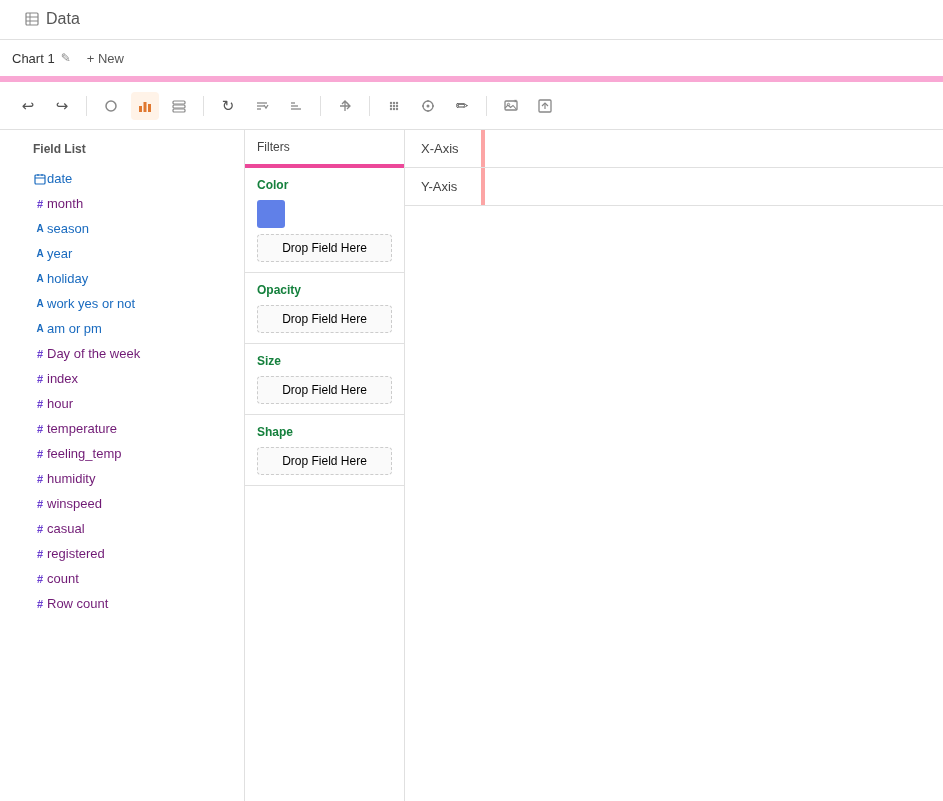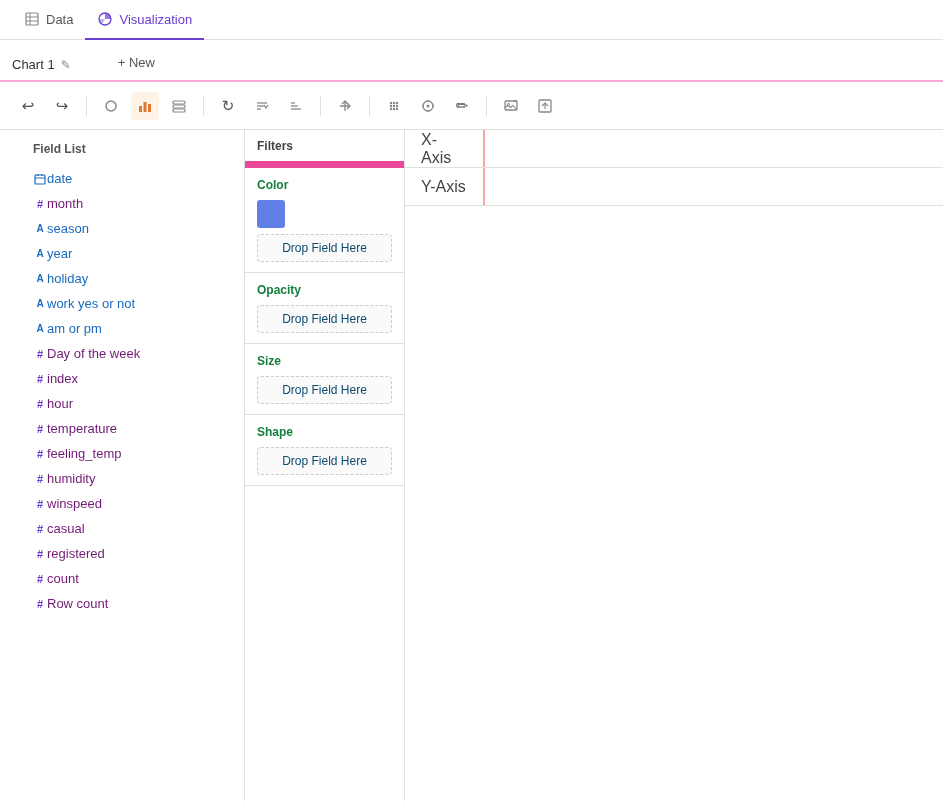--- a/index.html
+++ b/index.html
@@ -13,44 +13,44 @@
       padding: 0 12px;
       height: 40px;
     }
     .nav-tab {
       display: flex;
       align-items: center;
       gap: 6px;
       padding: 18px 12px;
       height: 40px;
       cursor: pointer;
-      font-size: 13px;
+      font-size: 16px;
       color: #555;
       border-bottom: 2px solid transparent;
       margin-bottom: -1px;
     }
     .nav-tab.active {
       color: #6a3fd0;
       border-bottom: 2px solid #6a3fd0;
       font-weight: 500;
     }
     .nav-tab-icon {
       width: 16px;
       height: 16px;
       display: inline-flex;
       align-items: center;
       justify-content: center;
     }
 
     
     .chart-bar {
       display: flex;
-      align-items: flex-end;
+      align-items: center;
       padding: 8px 12px;
-      border-bottom: 2px solid #f9a8d4;
+      border-bottom: 6px solid #f9a8d4;
       gap: 8px;
       height: 42px;
     }
     .chart-tab {
       display: flex;
       align-items: center;
       gap: 6px;
       font-size: 13px;
       color: #333;
       cursor: pointer;
@@ -62,21 +62,20 @@
       cursor: pointer;
     }
     .new-btn {
       display: flex;
       align-items: center;
       gap: 4px;
       color: #555;
       cursor: pointer;
       font-size: 13px;
       padding: 2px 8px;
-      margin-left: 31px;
     }
 
     
     .toolbar {
       display: flex;
       align-items: center;
       gap: 6px;
       padding: 8px 14px;
       border-bottom: 1px solid #e0e0e0;
       height: 48px;
@@ -163,21 +162,21 @@
       font-size: 12px;
       font-weight: 600;
       color: #15803d;
       margin-bottom: 8px;
     }
     .drop-zone {
       border: 1px dashed #ccc;
       border-radius: 4px;
       padding: 6px 10px;
       font-size: 12px;
-      color: #0c4a6e;
+      color: #000000;
       text-align: center;
       background: #fafafa;
     }
     .color-swatch {
       width: 28px;
       height: 28px;
       border-radius: 3px;
       display: inline-block;
     }
 
@@ -188,71 +187,61 @@
     }
     .axis-row {
       display: flex;
       align-items: center;
       border-bottom: 1px solid #e0e0e0;
       height: 38px;
     }
     .axis-label {
       width: 80px;
       padding: 0 16px;
-      font-size: 16px;
+      font-size: 13px;
       color: #444;
       font-weight: 500;
-      border-right: 2px solid #fca5a5;
+      border-right: 4px solid #fca5a5;
       height: 100%;
       display: flex;
       align-items: center;
       flex-shrink: 0;
     }
     .axis-drop-area {
       flex: 1;
       height: 100%;
     }
 
     
     .filters-header {
       padding: 10px 12px;
       font-size: 12px;
-      font-weight: 700;
+      font-weight: 400;
       color: #444;
-      border-bottom: 7px solid #ec4899;
+      border-bottom: 4px solid #ec4899;
       height: 38px;
       display: flex;
       align-items: center;
     }
   </style>
 </head>
 <body>
 
 <div class="top-nav">
   <div class="nav-tab">
     <span class="nav-tab-icon">
       <svg width="14" height="14" viewBox="0 0 14 14" fill="none">
         <rect x="1" y="1" width="12" height="12" rx="1" stroke="#888" stroke-width="1.2" fill="none"></rect>
         <line x1="1" y1="5" x2="13" y2="5" stroke="#888" stroke-width="1"></line>
         <line x1="1" y1="9" x2="13" y2="9" stroke="#888" stroke-width="1"></line>
         <line x1="5" y1="1" x2="5" y2="13" stroke="#888" stroke-width="1"></line>
       </svg>
     </span>
     <span>Data</span>
   </div>
-  <div class="nav-tab active">
-    <span class="nav-tab-icon">
-      <svg width="14" height="14" viewBox="0 0 14 14" fill="none">
-        <circle cx="7" cy="7" r="6" stroke="#6a3fd0" stroke-width="1.3" fill="none"></circle>
-        <path d="M7 7 L7 1 A6 6 0 0 1 13 7 Z" fill="#6a3fd0" opacity="0.7"></path>
-        <path d="M7 7 L1 7 A6 6 0 0 0 4 12 Z" fill="#6a3fd0" opacity="0.4"></path>
-      </svg>
-    </span>
-    <span>Visualization</span>
-  </div>
 </div>
 
 <div class="chart-bar">
   <div class="chart-tab">
     <span>Chart 1</span>
     <span class="edit-icon">✎</span>
   </div>
   <div class="new-btn">
     <span>+ New</span>
   </div>

